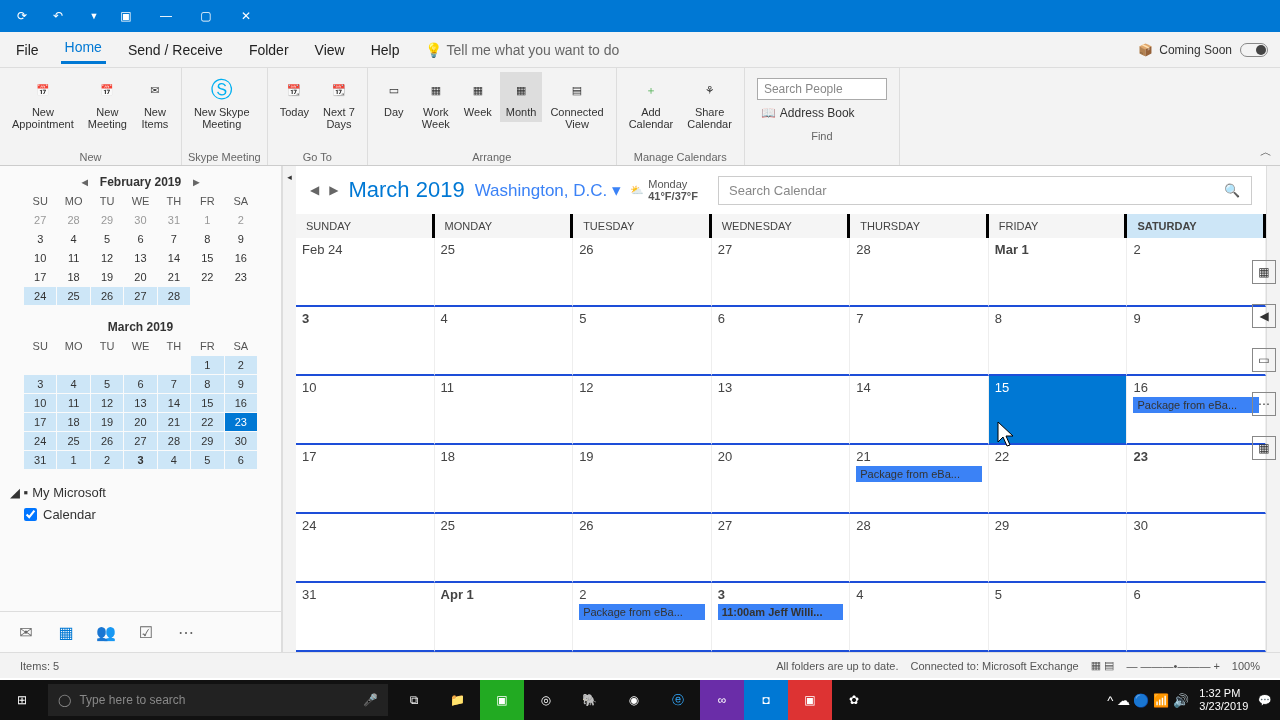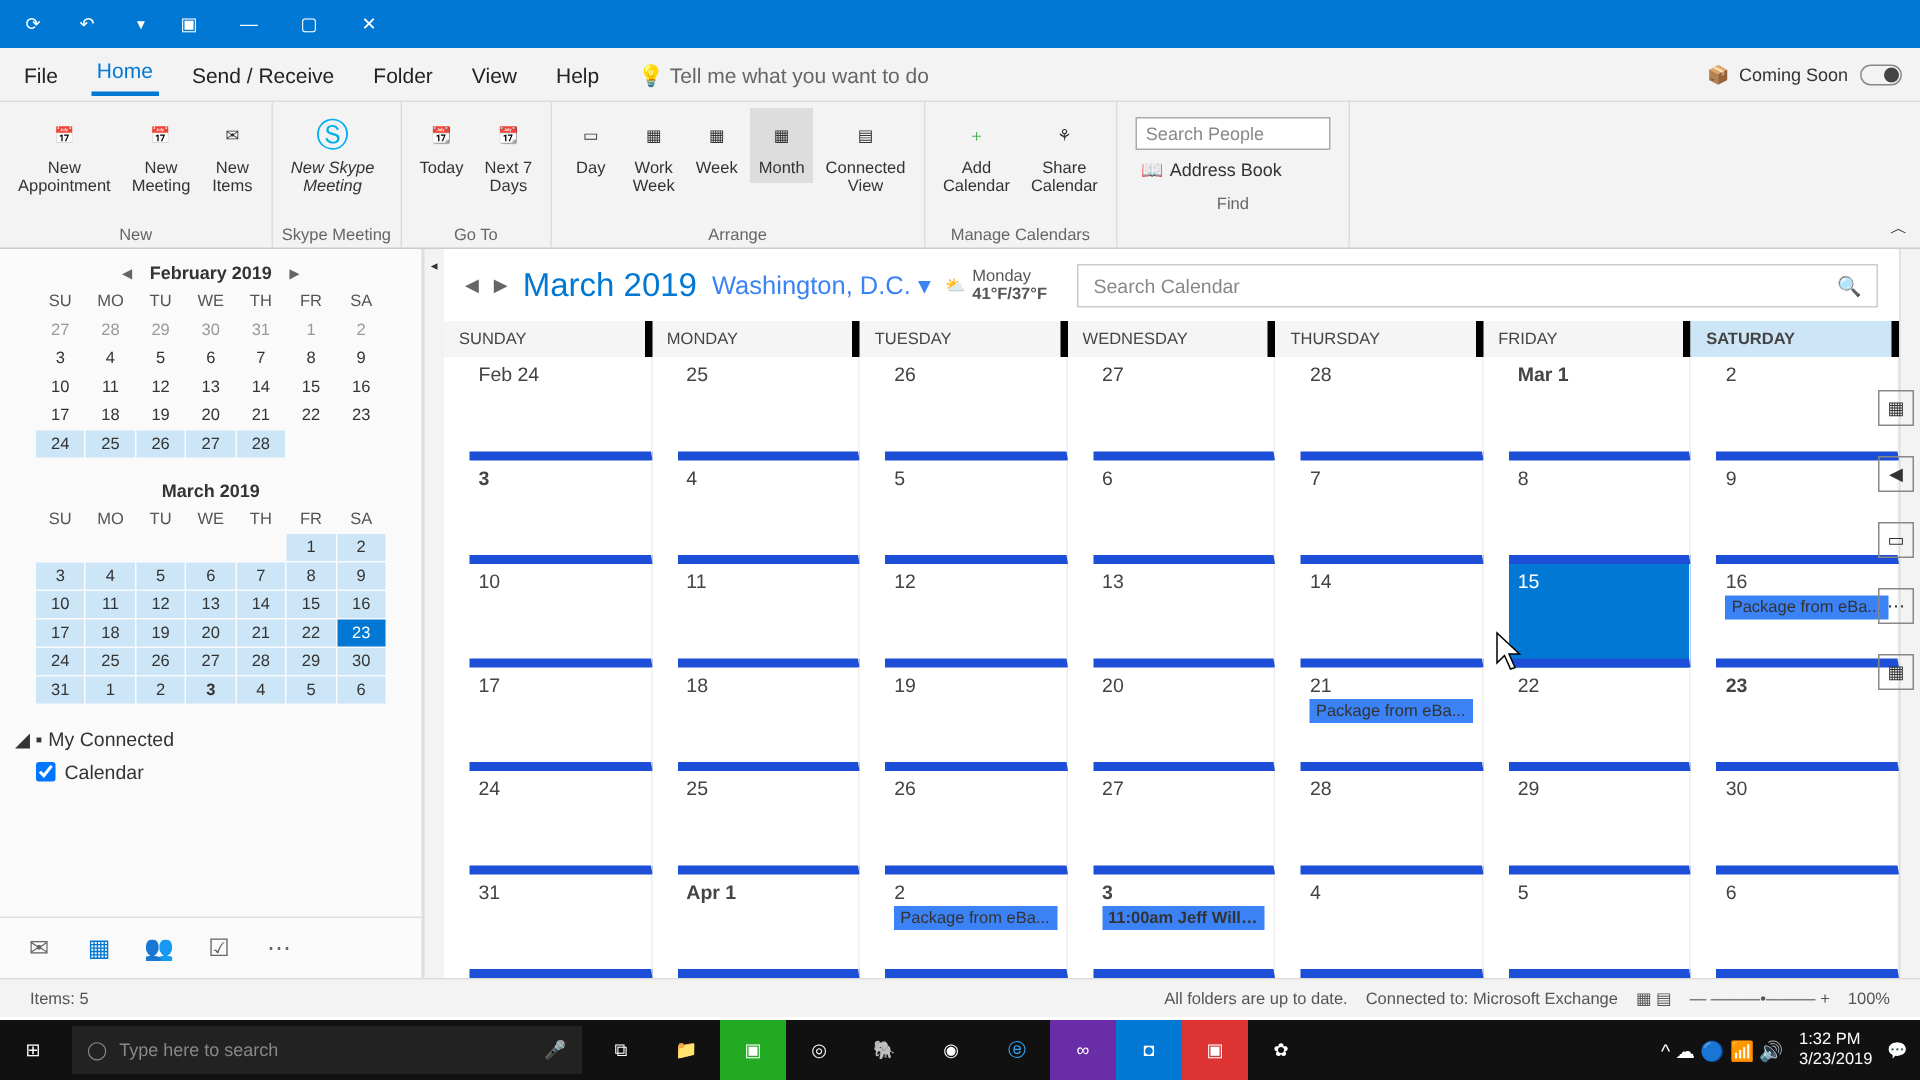--- a/index.html
+++ b/index.html
@@ -44,24 +44,24 @@
 .nav-icons { display: flex; gap: 20px; padding: 10px 16px; border-top: 1px solid #ddd; margin-top:auto;}
 .nav-icons div { width: 20px; height: 20px; display: flex; align-items: center; justify-content: center; cursor: pointer; color: #666; font-size:16px;}
 .nav-icons div.active { color: #0078d4; }
 .calendar-view { flex: 1; display: flex; flex-direction: column; position: relative; }
 .cal-header { height: 48px; display: flex; align-items: center; padding: 0 14px; gap: 10px; }
 .month-label { font-size: 22px; color: #0078d4; }
 .loc-label { font-size: 17px; color: #3b82f6; }
 .weather { display: flex; align-items: center; gap: 4px; font-size: 11px; color: #555; }
 .search-cal { flex: 1; border: 1px solid #ccc; padding: 6px 10px; margin-left: 10px; font-size: 13px; color: #888; display:flex; justify-content:space-between; align-items:center; }
 .day-headers { display: grid; grid-template-columns: repeat(7, 1fr); background: #f5f5f5; }
-.day-headers div { padding: 6px 10px; font-size: 11px; color: #444; text-transform: uppercase; border-right: 5px solid #000000; }
+.day-headers div { padding: 6px 10px; font-size: 11px; color: #444; text-transform: uppercase; border-right: 3px solid #000000; }
 .day-headers div.today-col { background: #cde6f7; font-weight: bold; }
 .cal-grid { display: grid; grid-template-columns: repeat(7, 1fr); grid-template-rows: repeat(6, 1fr); flex: 1; }
-.cal-cell { border-right: 1px solid #eee; border-bottom: 6px solid #1d4ed8; padding: 4px 6px; position: relative; font-size: 13px; color: #444; overflow:hidden;margin-left:17px;}
+.cal-cell { border-right: 1px solid #eee; border-bottom: 2px solid #1d4ed8; padding: 4px 6px; position: relative; font-size: 13px; color: #444; overflow:hidden;}
 .cal-cell.selected { background: #0078d4; color: #fff; }
 .cal-cell.bold-date { font-weight: bold; }
 .cal-cell .date-label { display: block; margin-bottom: 2px; }
 .event { background: #3b82f6; color: #333; font-size: 11px; padding: 2px 4px; white-space: nowrap; overflow: hidden; text-overflow: ellipsis; margin-top: 2px; }
 .right-icons { position: absolute; right: 4px; top: 260px; display: flex; flex-direction: column; gap: 20px; }
 .right-icons div { width: 24px; height: 24px; border: 1px solid #888; display: flex; align-items: center; justify-content: center; cursor: pointer; font-size:12px;}
 .statusbar { height: 26px; background: #f3f3f3; border-top: 1px solid #ddd; display: flex; align-items: center; padding: 0 20px; font-size: 11px; color: #555; gap: 12px; }
 .statusbar .spacer { flex: 1; }
 .taskbar { position: absolute; bottom: 0; left: 0; right: 0; height: 40px; background: #111; display: flex; align-items: center; }
 .taskbar-search { background: #222; color: #888; height: 32px; margin: 4px; display: flex; align-items: center; padding: 0 10px; width: 340px; gap: 8px; }
@@ -123,21 +123,21 @@
         <span style="white-space:pre-line;">New
 Items</span>
       </div>
     </div>
     <div class="ribbon-group-label">New</div>
   </div>
   <div class="ribbon-group">
     <div class="ribbon-buttons">
       <div class="ribbon-btn">
         <span class="ribbon-btn-icon" style="color:#00aff0;font-size:22px;">Ⓢ</span>
-        <span style="white-space:pre-line;font-style:italic;">New Skype
+        <span style="white-space:pre-line;">New Skype
 Meeting</span>
       </div>
     </div>
     <div class="ribbon-group-label">Skype Meeting</div>
   </div>
   <div class="ribbon-group">
     <div class="ribbon-buttons">
       <div class="ribbon-btn">
         <span class="ribbon-btn-icon">📆</span>
         <span>Today</span>
@@ -308,21 +308,21 @@
           <div class=" mini-sel">31</div>
           <div class=" mini-sel">1</div>
           <div class=" mini-sel">2</div>
           <div class=" mini-sel mini-bold">3</div>
           <div class=" mini-sel">4</div>
           <div class=" mini-sel">5</div>
           <div class=" mini-sel">6</div>
         </div>
       </div>
     <div class="cal-list">
-      <div class="cal-list-header">◢ ▪ <span>My Connected</span></div>
+      <div class="cal-list-header">◢ ▪ <span>My Microsoft</span></div>
       <div class="cal-list-item">
           <input type="checkbox" checked="" style=""> 
           <span>Calendar</span>
         </div>
     </div>
     <div class="nav-icons">
       <div>✉</div>
       <div class="active">▦</div>
       <div>👥</div>
       <div>☑</div>

